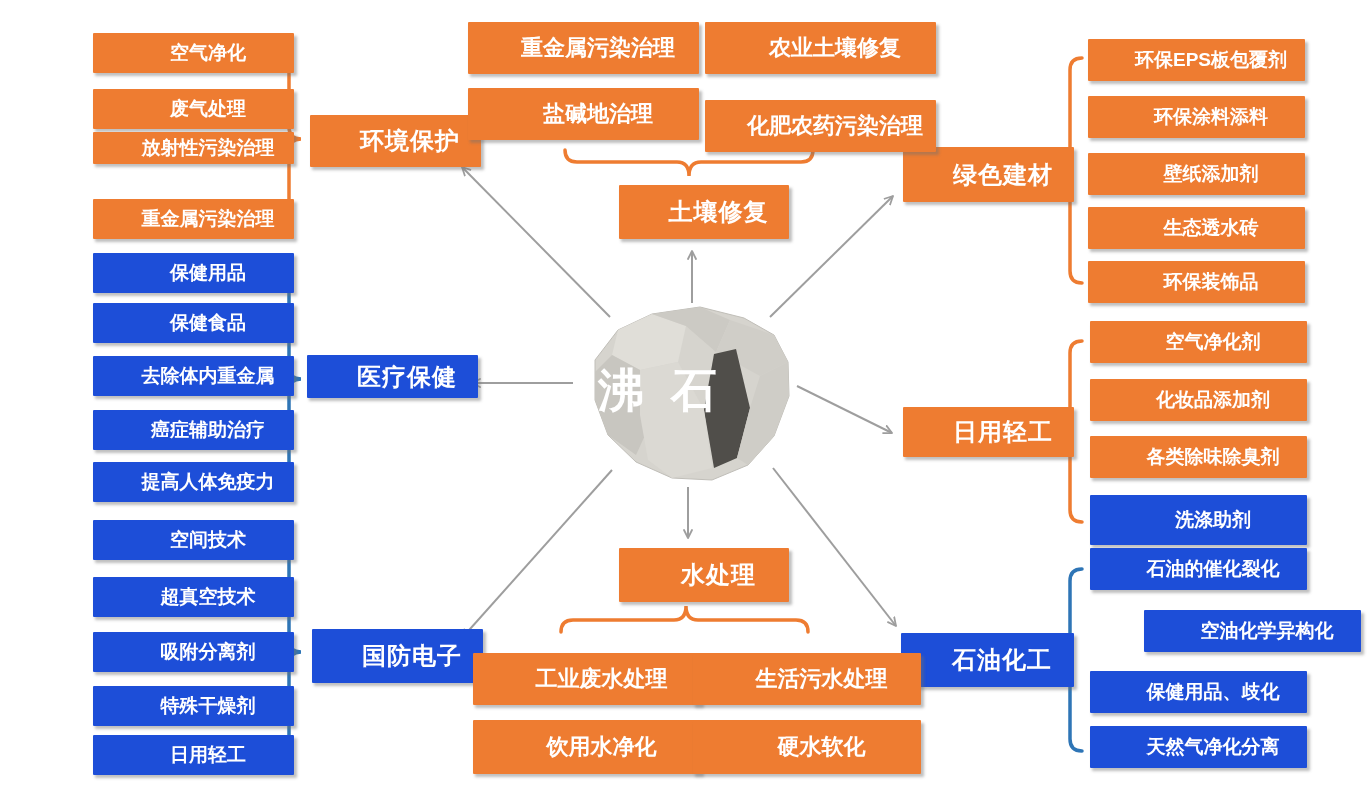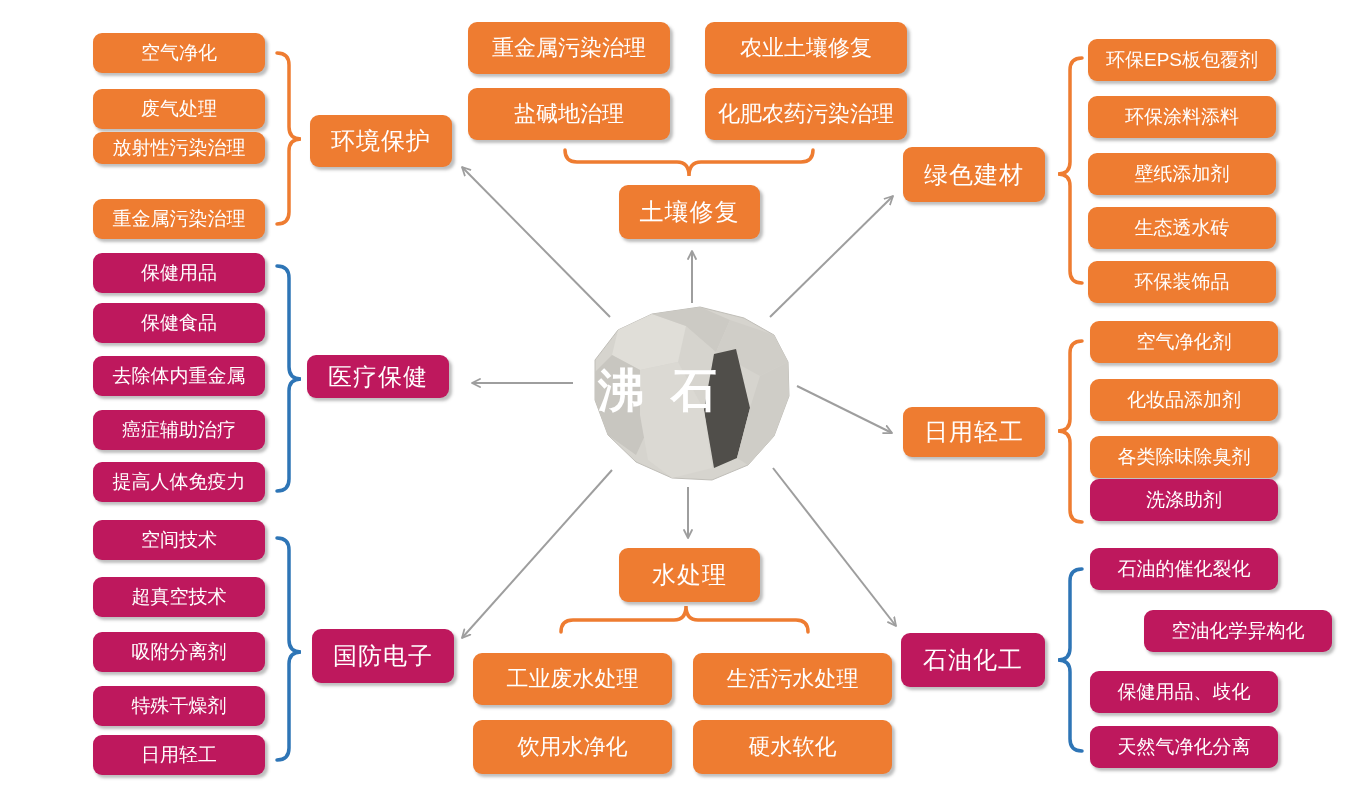--- a/index.html
+++ b/index.html
@@ -3,25 +3,25 @@
 <meta charset="utf-8">
 <style>
   html,body{margin:0;padding:0;background:#ffffff;}
   #canvas{
     position:relative;width:1369px;height:795px;background:#ffffff;overflow:hidden;
     font-family:"Liberation Sans","DejaVu Sans",sans-serif;
   }
   svg.decor{position:absolute;left:0;top:0;z-index:1;}
   .box{
     position:absolute;z-index:2;display:flex;align-items:center;justify-content:center;
-    color:#fff;font-weight:400;text-align:center;white-space:nowrap;line-height:1.05;
-    border-radius:9px;box-shadow:2.5px 3px 3px rgba(110,110,110,.45);
+    color:#fff;font-weight:700;text-align:center;white-space:nowrap;line-height:1.05;
+    border-radius:1px;box-shadow:2.5px 3px 3px rgba(110,110,110,.45);padding-left:29px;
   }
   .orange{background:#EE7C31;}
-  .blue{background:#be185d;}
+  .blue{background:#1d4ed8;}
   .sub{font-size:19px;}
   .subwide{font-size:22px;}
   .cat{font-size:24px;letter-spacing:1px;}
   .center-label{
     position:absolute;left:598px;top:360px;width:184px;z-index:3;
     text-align:left;font-size:46px;font-weight:700;color:#ffffff;letter-spacing:7px;
   }
 </style>
 </head>
 <body>
@@ -93,32 +93,32 @@
 
   <div class="box sub blue" style="left:93px;top:520px;width:172px;height:40px">空间技术</div>
   <div class="box sub blue" style="left:93px;top:577px;width:172px;height:40px">超真空技术</div>
   <div class="box sub blue" style="left:93px;top:632px;width:172px;height:40px">吸附分离剂</div>
   <div class="box sub blue" style="left:93px;top:686px;width:172px;height:40px">特殊干燥剂</div>
   <div class="box sub blue" style="left:93px;top:735px;width:172px;height:40px">日用轻工</div>
 
   <div class="box subwide orange" style="left:468px;top:22px;width:202px;height:52px">重金属污染治理</div>
   <div class="box subwide orange" style="left:705px;top:22px;width:202px;height:52px">农业土壤修复</div>
   <div class="box subwide orange" style="left:468px;top:88px;width:202px;height:52px">盐碱地治理</div>
-  <div class="box subwide orange" style="left:705px;top:88px;width:202px;height:52px">化肥农药污染治理</div>
+  <div class="box subwide orange" style="left:705px;top:100px;width:202px;height:52px">化肥农药污染治理</div>
 
   <div class="box sub orange" style="left:1088px;top:39px;width:188px;height:42px">环保EPS板包覆剂</div>
   <div class="box sub orange" style="left:1088px;top:96px;width:188px;height:42px">环保涂料添料</div>
   <div class="box sub orange" style="left:1088px;top:153px;width:188px;height:42px">壁纸添加剂</div>
   <div class="box sub orange" style="left:1088px;top:207px;width:188px;height:42px">生态透水砖</div>
   <div class="box sub orange" style="left:1088px;top:261px;width:188px;height:42px">环保装饰品</div>
 
   <div class="box sub orange" style="left:1090px;top:321px;width:188px;height:42px">空气净化剂</div>
   <div class="box sub orange" style="left:1090px;top:379px;width:188px;height:42px">化妆品添加剂</div>
   <div class="box sub orange" style="left:1090px;top:436px;width:188px;height:42px">各类除味除臭剂</div>
-  <div class="box sub blue" style="left:1090px;top:479px;width:188px;height:42px">洗涤助剂</div>
+  <div class="box sub blue" style="left:1090px;top:495px;width:188px;height:50px">洗涤助剂</div>
 
   <div class="box sub blue" style="left:1090px;top:548px;width:188px;height:42px">石油的催化裂化</div>
   <div class="box sub blue" style="left:1144px;top:610px;width:188px;height:42px">空油化学异构化</div>
   <div class="box sub blue" style="left:1090px;top:671px;width:188px;height:42px">保健用品、歧化</div>
   <div class="box sub blue" style="left:1090px;top:726px;width:188px;height:42px">天然气净化分离</div>
 
   <div class="box subwide orange" style="left:473px;top:653px;width:199px;height:52px">工业废水处理</div>
   <div class="box subwide orange" style="left:693px;top:653px;width:199px;height:52px">生活污水处理</div>
   <div class="box subwide orange" style="left:473px;top:720px;width:199px;height:54px">饮用水净化</div>
   <div class="box subwide orange" style="left:693px;top:720px;width:199px;height:54px">硬水软化</div>

